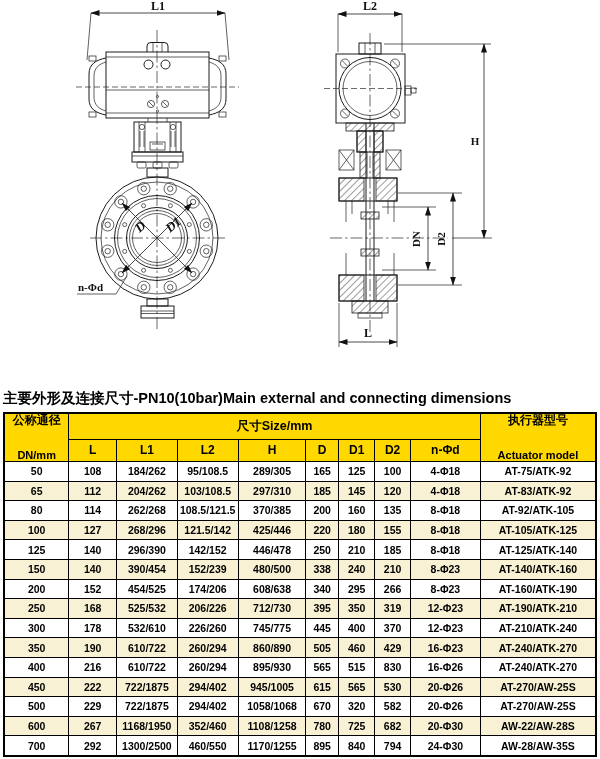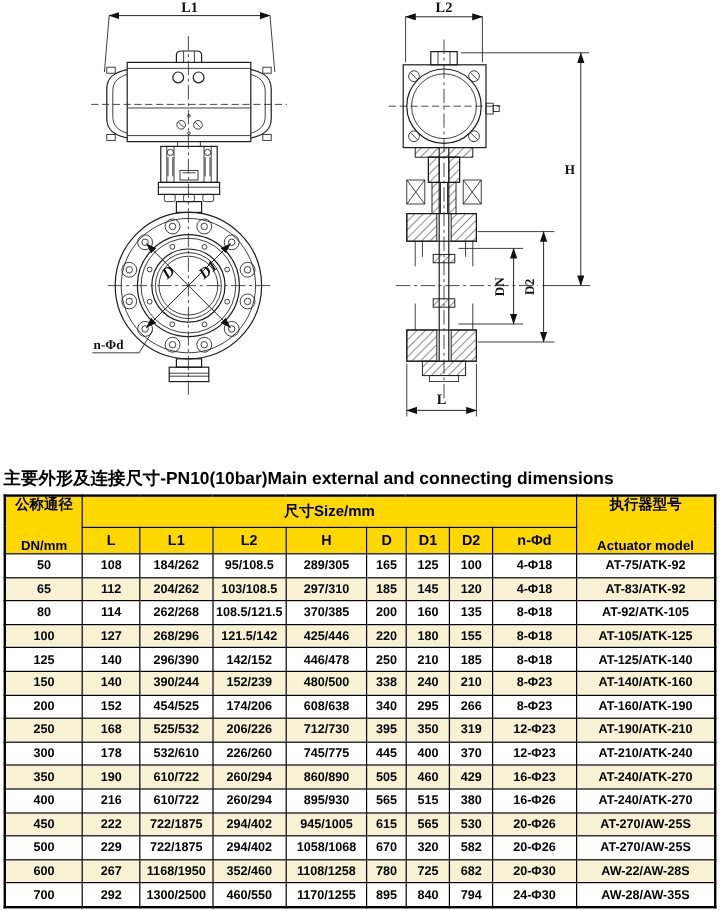--- a/index.html
+++ b/index.html
@@ -379,21 +379,21 @@
         <td>446/478</td>
         <td>250</td>
         <td>210</td>
         <td>185</td>
         <td>8-Φ18</td>
         <td>AT-125/ATK-140</td>
       </tr>
       <tr class="alt">
         <td>150</td>
         <td>140</td>
-        <td>390/244</td>
+        <td>390/454</td>
         <td>152/239</td>
         <td>480/500</td>
         <td>338</td>
         <td>240</td>
         <td>210</td>
         <td>8-Φ23</td>
         <td>AT-140/ATK-160</td>
       </tr>
       <tr>
         <td>200</td>
@@ -444,21 +444,21 @@
         <td>AT-240/ATK-270</td>
       </tr>
       <tr>
         <td>400</td>
         <td>216</td>
         <td>610/722</td>
         <td>260/294</td>
         <td>895/930</td>
         <td>565</td>
         <td>515</td>
-        <td>380</td>
+        <td>830</td>
         <td>16-Φ26</td>
         <td>AT-240/ATK-270</td>
       </tr>
       <tr class="alt">
         <td>450</td>
         <td>222</td>
         <td>722/1875</td>
         <td>294/402</td>
         <td>945/1005</td>
         <td>615</td>

